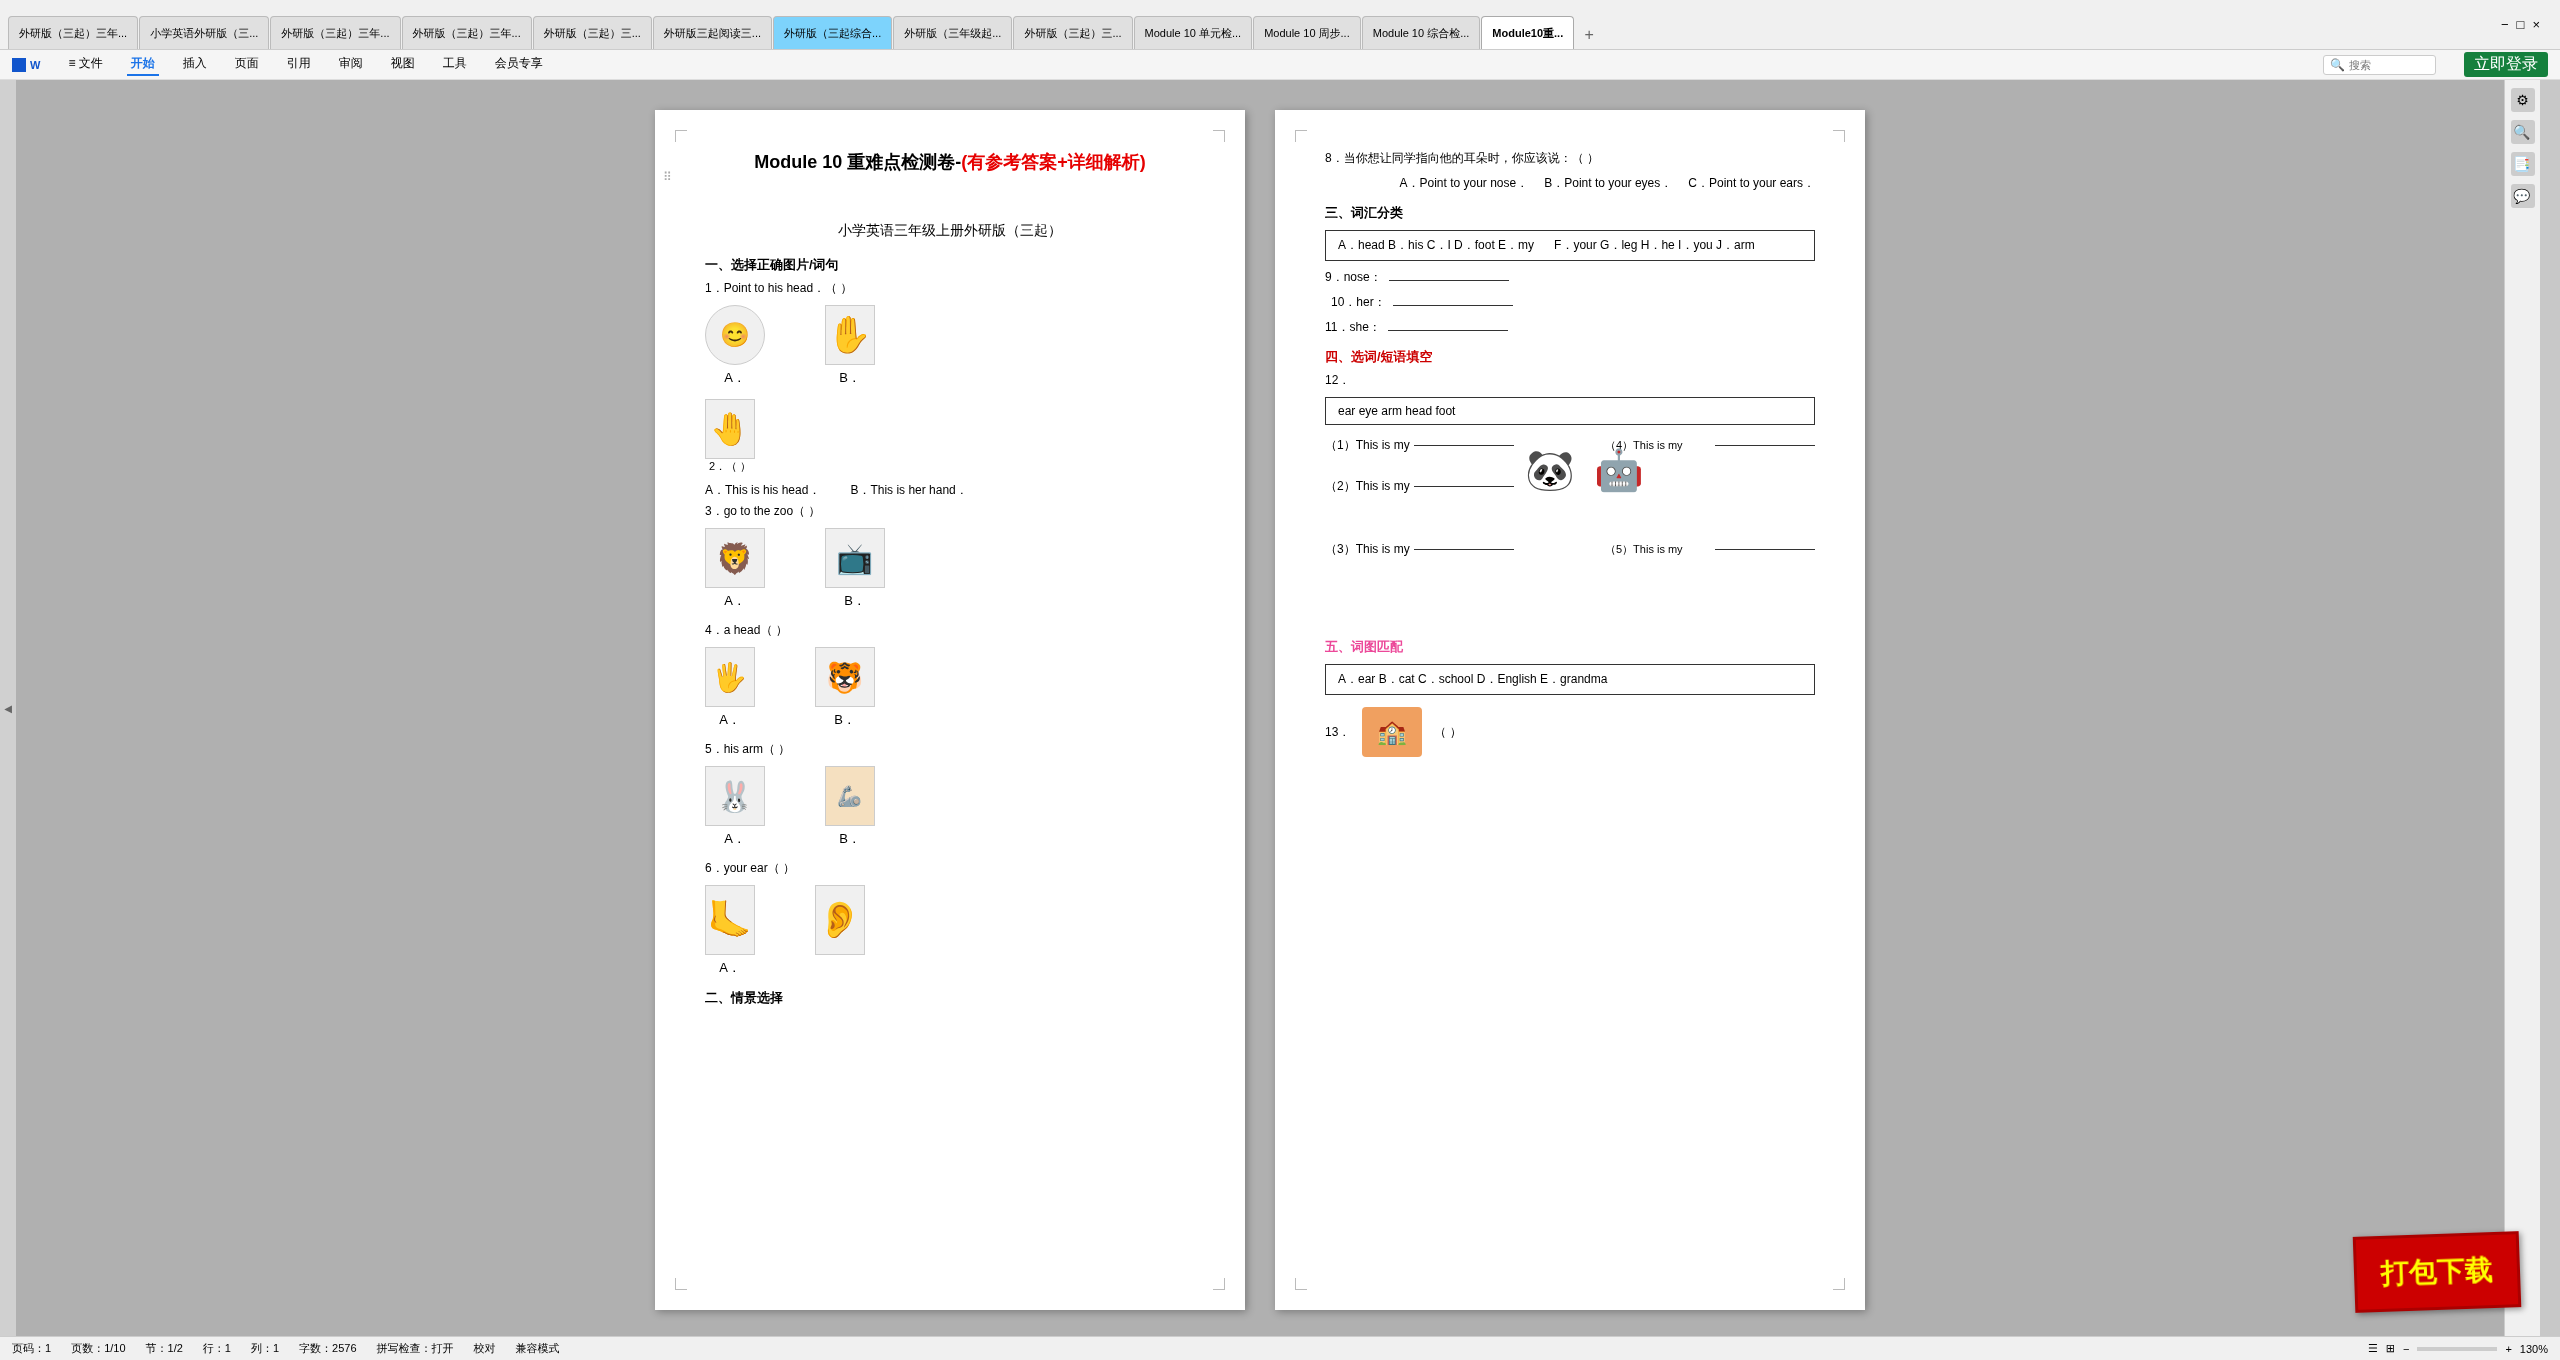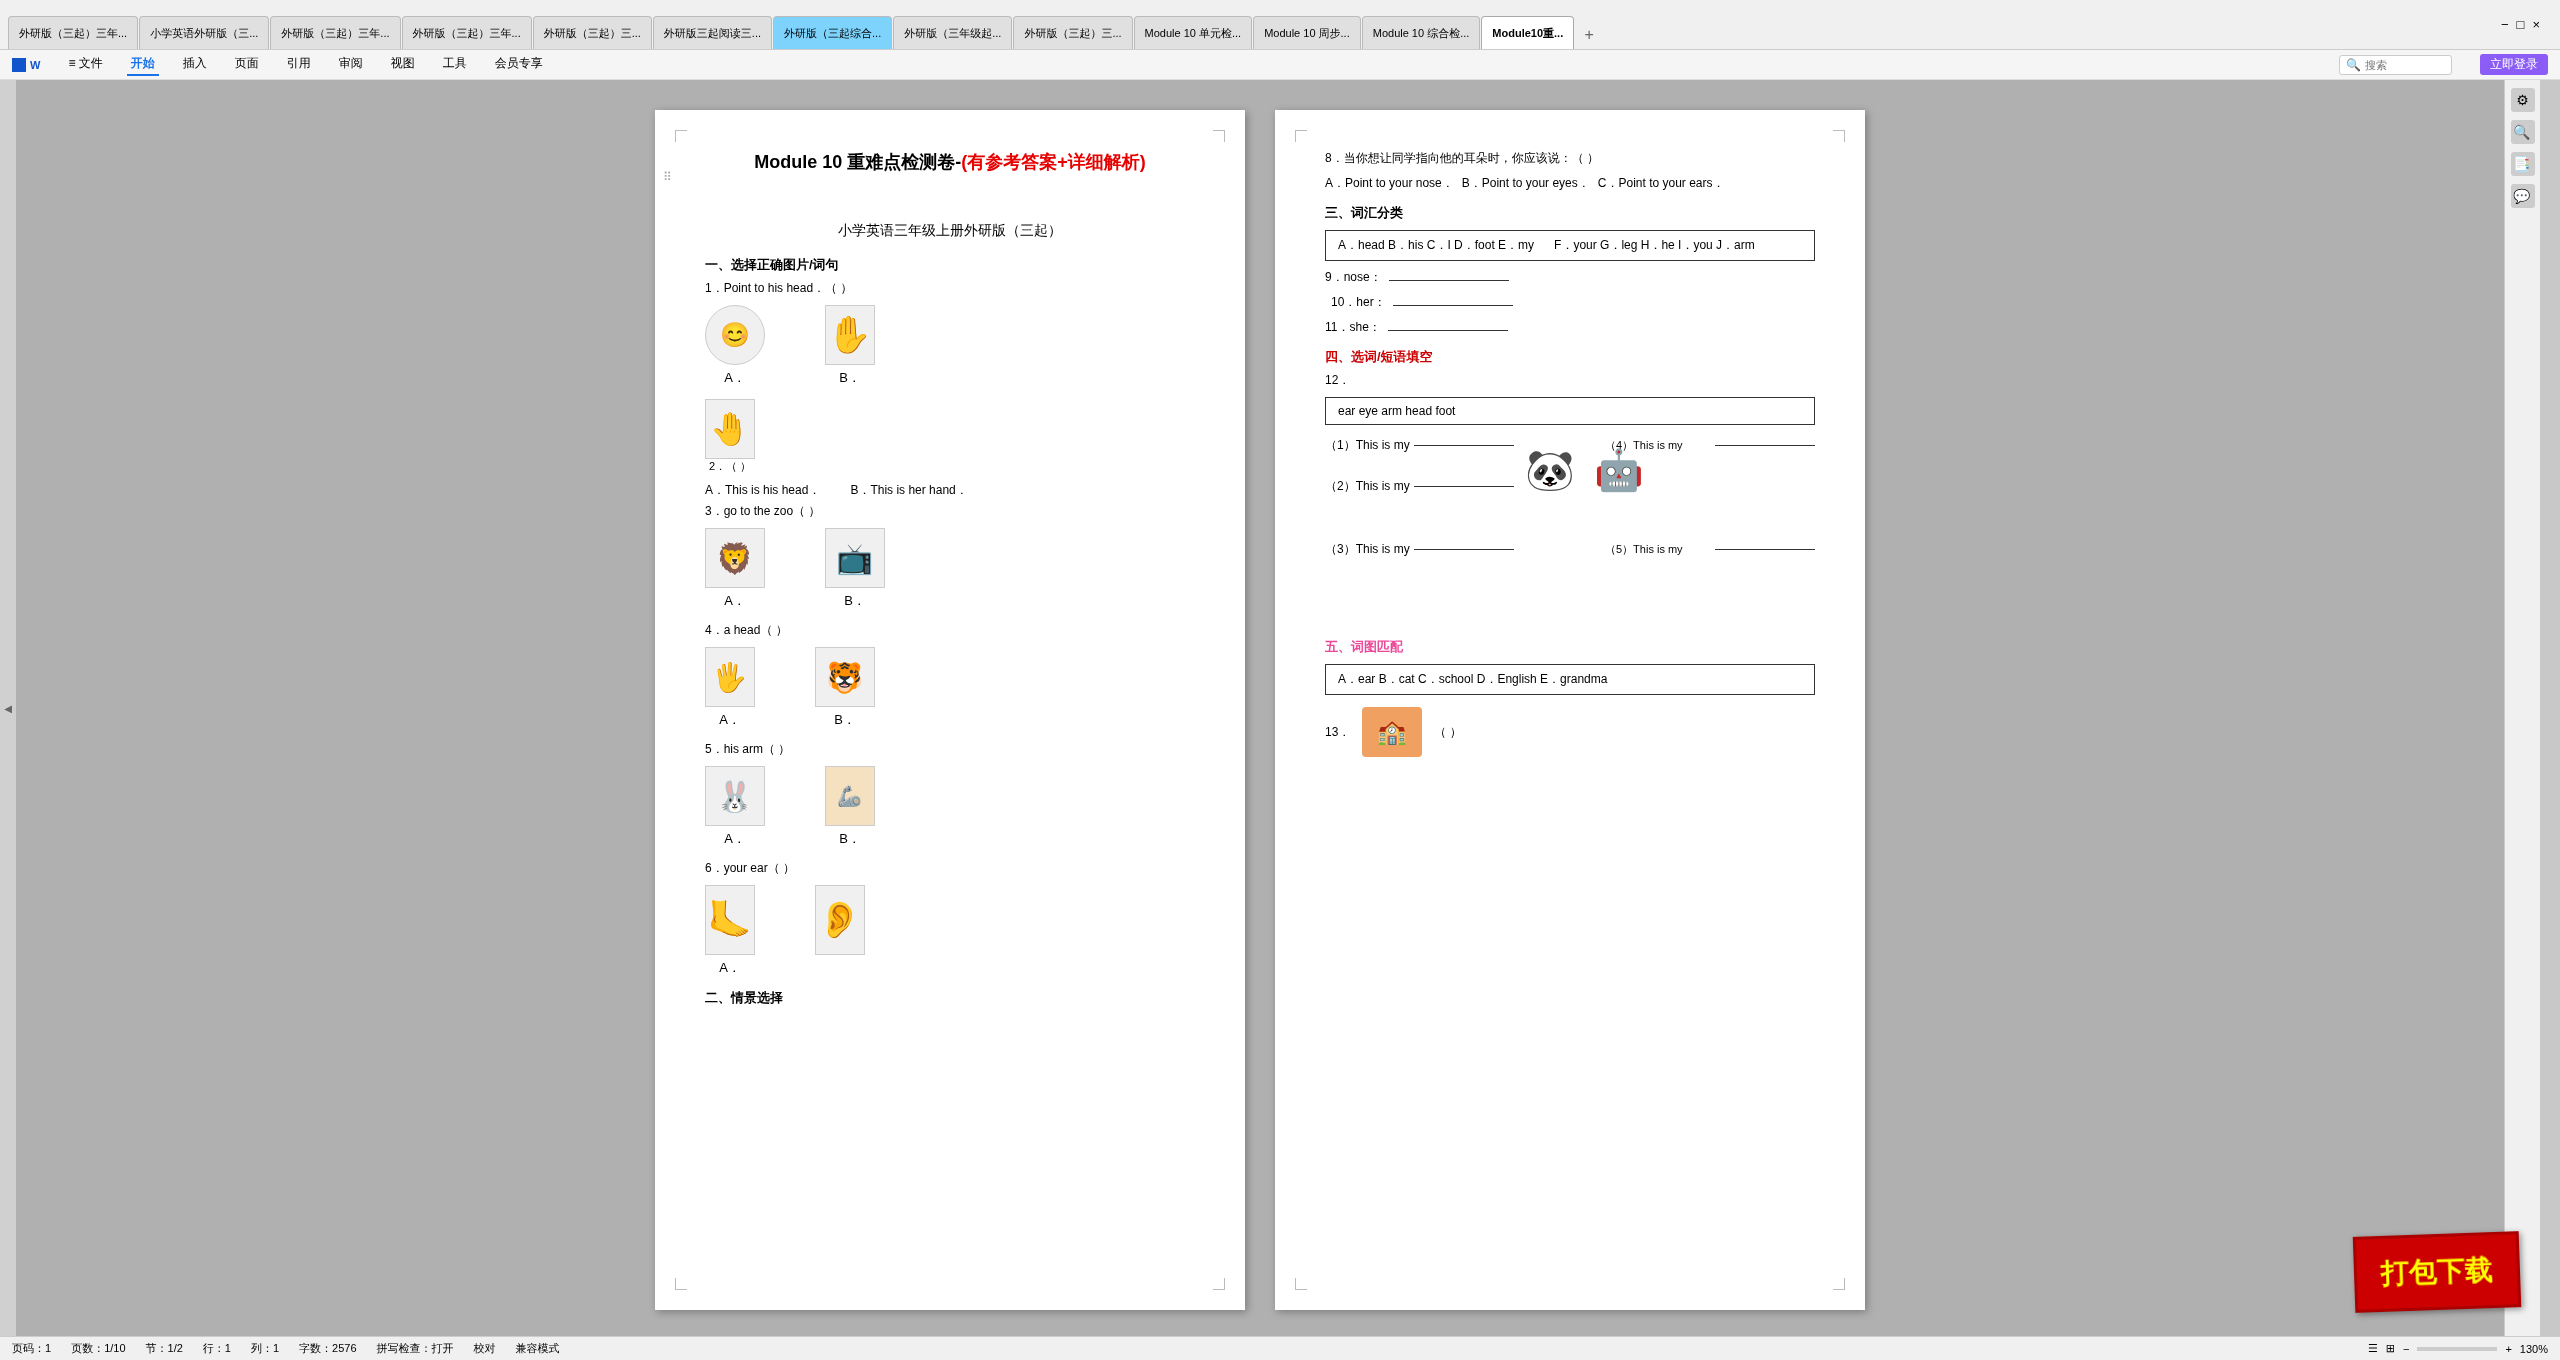--- a/index.html
+++ b/index.html
@@ -98,21 +98,21 @@
     <span class="menu-item">视图</span>
     <span class="menu-item">工具</span>
     <span class="menu-item">会员专享</span>
   </div>
   <div style="flex:1;"></div>
   <div style="display:flex;align-items:center;gap:4px;background:white;border:1px solid #ccc;border-radius:3px;padding:2px 6px;">
     <span>🔍</span>
     <input type="text" style="border: none; outline: none; font-size: 11px; width: 80px;" placeholder="搜索">
   </div>
   <div style="display:flex;gap:8px;align-items:center;margin-left:12px;">
-    <button style="background:#8b5cf6;color:white;border:none;padding:2px 10px;border-radius:3px;font-size:12px;cursor:pointer;">立即登录</button>
+    <button style="background:#15803d;color:white;border:none;padding:2px 10px;border-radius:3px;font-size:16px;cursor:pointer;">立即登录</button>
   </div>
 </div>
 
 <div class="main-area">
 
   <div style="width:16px;background:#d0d0d0;display:flex;align-items:center;justify-content:center;cursor:pointer;">
     <span style="font-size:10px;color:#666;">◀</span>
   </div>
 
   <div class="pages-container">
@@ -209,21 +209,21 @@
     </div>
 
     <div class="page page-right">
 
       <div style="position:absolute;top:20px;left:20px;width:12px;height:12px;border-top:1px solid #bbb;border-left:1px solid #bbb;"></div>
       <div style="position:absolute;top:20px;right:20px;width:12px;height:12px;border-top:1px solid #bbb;border-right:1px solid #bbb;"></div>
       <div style="position:absolute;bottom:20px;left:20px;width:12px;height:12px;border-bottom:1px solid #bbb;border-left:1px solid #bbb;"></div>
       <div style="position:absolute;bottom:20px;right:20px;width:12px;height:12px;border-bottom:1px solid #bbb;border-right:1px solid #bbb;"></div>
 
       <div class="question" style="margin-bottom:8px;">8．当你想让同学指向他的耳朵时，你应该说：（   ）</div>
-      <div class="options-row" style="flex-wrap:wrap;gap:8px;">
+      <div class="options-row" style="flex-wrap:wrap;gap:16px;justify-content:flex-end;">
         <span>A．Point to your nose．</span>
         <span>B．Point to your eyes．</span>
         <span>C．Point to your ears．</span>
       </div>
 
       <div class="section-header" style="margin-top:12px;">三、词汇分类</div>
       <div class="word-box">
         <div>A．head    B．his    C．I    D．foot    E．my</div>
         <div>F．your    G．leg    H．he    I．you    J．arm</div>
       </div>

